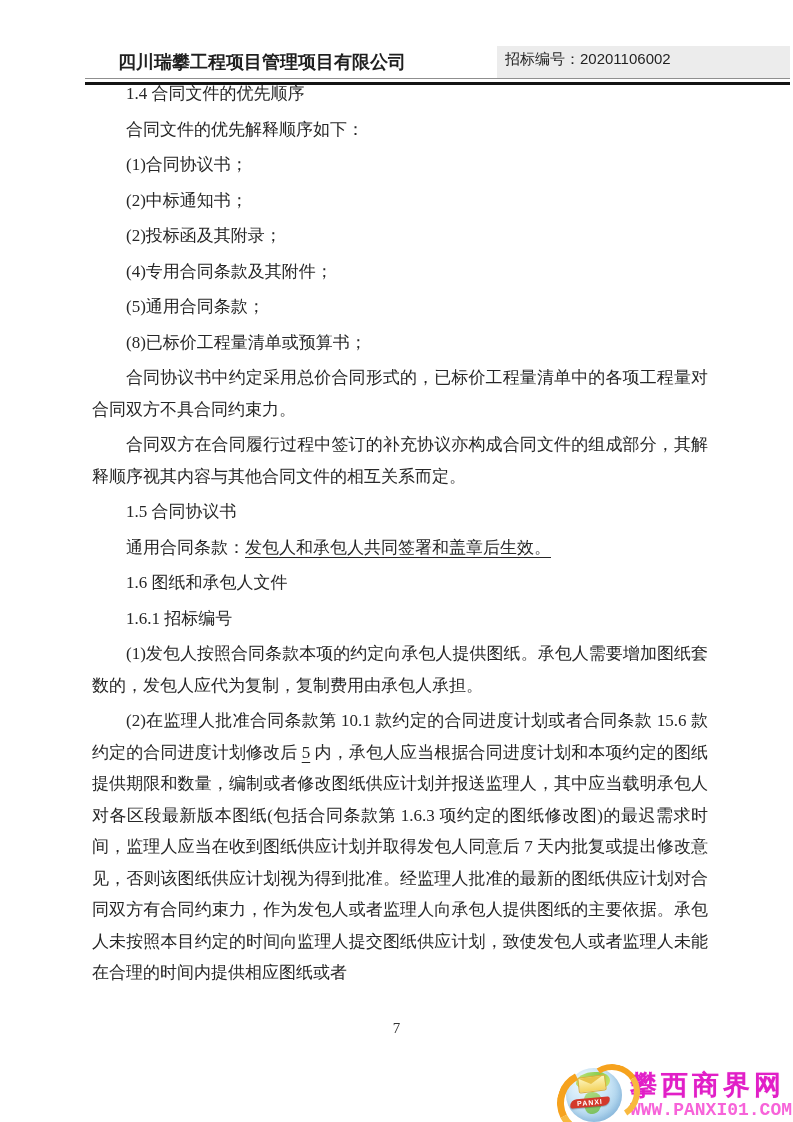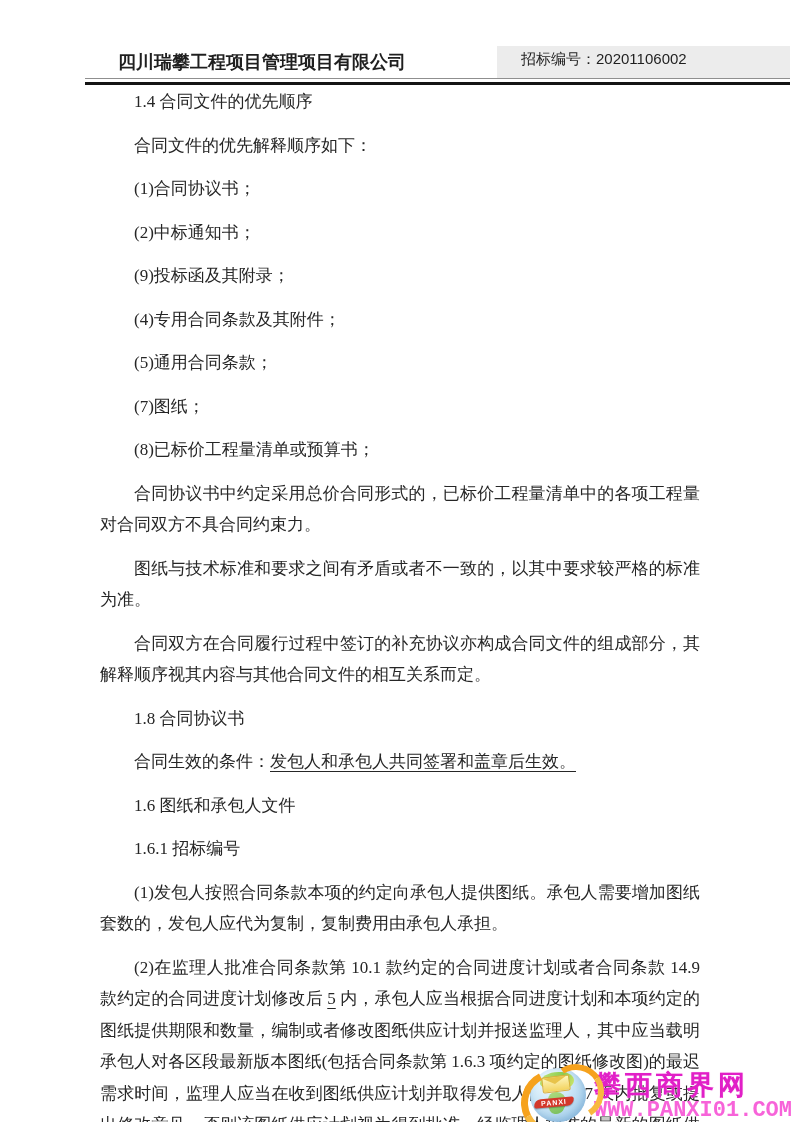--- a/index.html
+++ b/index.html
@@ -15,30 +15,30 @@
     display:flex; justify-content:space-between; align-items:stretch;
     border-bottom:1px solid #8f8f8f;
   }
   .company {
     font-family:"Liberation Sans", sans-serif; font-size:18px; font-weight:bold;
     color:#1f1f1f; padding:4px 0 4px 33px; white-space:nowrap;
   }
   .bid {
     font-family:"Liberation Sans", sans-serif; font-size:15px; color:#1f1f1f;
     background:#ececec; width:293px; box-sizing:border-box;
-    padding:4px 0 4px 24px; white-space:nowrap;
+    padding:4px 0 4px 8px; white-space:nowrap;
   }
   .header-rule-thick { border-top:3px solid #141414; margin-top:3px; }
 
   
   .content {
     position:absolute; left:88px; top:74px; width:624px;
     font-size:17px; line-height:31.5px; text-align:justify;
   }
-  .content p { margin:12px; text-indent:34px; }
+  .content p { margin:4px; text-indent:34px; }
   .u { text-decoration:underline; text-underline-offset:4px; }
 
   
   .page-num {
     position:absolute; left:0; top:1020px; width:100%;
     text-align:center; font-size:15px; color:#333;
   }
 
   .watermark {
     position:absolute; right:1px; bottom:0; display:flex; align-items:flex-start;
@@ -84,21 +84,21 @@
     letter-spacing:1px; padding:1px 7px; border-radius:7px 2px 7px 2px;
     transform:rotate(-5deg); box-shadow:0 1px 1px rgba(0,0,0,.25);
   }
   .wm-text { padding-top:4px; }
   .wm-name {
     font-family:Liberation Serif, serif; font-weight:bold; font-size:27px;
     line-height:30px; color:#e11fc7; letter-spacing:4px; white-space:nowrap;
     text-shadow:0 0 1px #f5a7e8;
   }
   .wm-url {
-    font-family:"Liberation Mono", monospace; font-weight:bold; font-size:22px;
+    font-family:"Liberation Mono", monospace; font-weight:bold; font-size:18px;
     line-height:21px; color:#f763d9; white-space:nowrap;
   }
 </style>
 </head>
 <body>
 
 <div class="page">
 
   <div class="header">
     <div class="header-row">
@@ -107,38 +107,36 @@
     </div>
     <div class="header-rule-thick"></div>
   </div>
 
   <div class="content">
     <p>1.4 合同文件的优先顺序</p>
     <p>合同文件的优先解释顺序如下：</p>
 
     <p>(1)合同协议书；</p>
     <p>(2)中标通知书；</p>
-    <p>(9)投标函及其附录；</p>
+    <p>(2)投标函及其附录；</p>
     <p>(4)专用合同条款及其附件；</p>
     <p>(5)通用合同条款；</p>
-    <p>(7)图纸；</p>
     <p>(8)已标价工程量清单或预算书；</p>
 
     <p>合同协议书中约定采用总价合同形式的，已标价工程量清单中的各项工程量对合同双方不具合同约束力。</p>
-    <p>图纸与技术标准和要求之间有矛盾或者不一致的，以其中要求较严格的标准为准。</p>
     <p>合同双方在合同履行过程中签订的补充协议亦构成合同文件的组成部分，其解释顺序视其内容与其他合同文件的相互关系而定。</p>
 
-    <p>1.8 合同协议书</p>
-    <p><span>合同生效的条件：</span><span class="u">发包人和承包人共同签署和盖章后生效。</span></p>
+    <p>1.5 合同协议书</p>
+    <p><span>通用合同条款：</span><span class="u">发包人和承包人共同签署和盖章后生效。</span></p>
 
     <p>1.6 图纸和承包人文件</p>
     <p>1.6.1 招标编号</p>
 
     <p>(1)发包人按照合同条款本项的约定向承包人提供图纸。承包人需要增加图纸套数的，发包人应代为复制，复制费用由承包人承担。</p>
-    <p><span>(2)在监理人批准合同条款第 10.1 款约定的合同进度计划或者合同条款 14.9 款约定的合同进度计划修改后 </span><span class="u">5</span><span> 内，承包人应当根据合同进度计划和本项约定的图纸提供期限和数量，编制或者修改图纸供应计划并报送监理人，其中应当载明承包人对各区段最新版本图纸(包括合同条款第 1.6.3 项约定的图纸修改图)的最迟需求时间，监理人应当在收到图纸供应计划并取得发包人同意后 7 天内批复或提出修改意见，否则该图纸供应计划视为得到批准。经监理人批准的最新的图纸供应计划对合同双方有合同约束力，作为发包人或者监理人向承包人提供图纸的主要依据。承包人未按照本目约定的时间向监理人提交图纸供应计划，致使发包人或者监理人未能在合理的时间内提供相应图纸或者</span></p>
+    <p><span>(2)在监理人批准合同条款第 10.1 款约定的合同进度计划或者合同条款 15.6 款约定的合同进度计划修改后 </span><span class="u">5</span><span> 内，承包人应当根据合同进度计划和本项约定的图纸提供期限和数量，编制或者修改图纸供应计划并报送监理人，其中应当载明承包人对各区段最新版本图纸(包括合同条款第 1.6.3 项约定的图纸修改图)的最迟需求时间，监理人应当在收到图纸供应计划并取得发包人同意后 7 天内批复或提出修改意见，否则该图纸供应计划视为得到批准。经监理人批准的最新的图纸供应计划对合同双方有合同约束力，作为发包人或者监理人向承包人提供图纸的主要依据。承包人未按照本目约定的时间向监理人提交图纸供应计划，致使发包人或者监理人未能在合理的时间内提供相应图纸或者</span></p>
   </div>
 
   <div class="page-num">7</div>
 
   <div class="watermark">
     <div class="globe-wrap">
       <div class="globe"></div>
       <div class="continent-1"></div>
       <div class="continent-2"></div>
       <div class="swoosh-left"></div>

